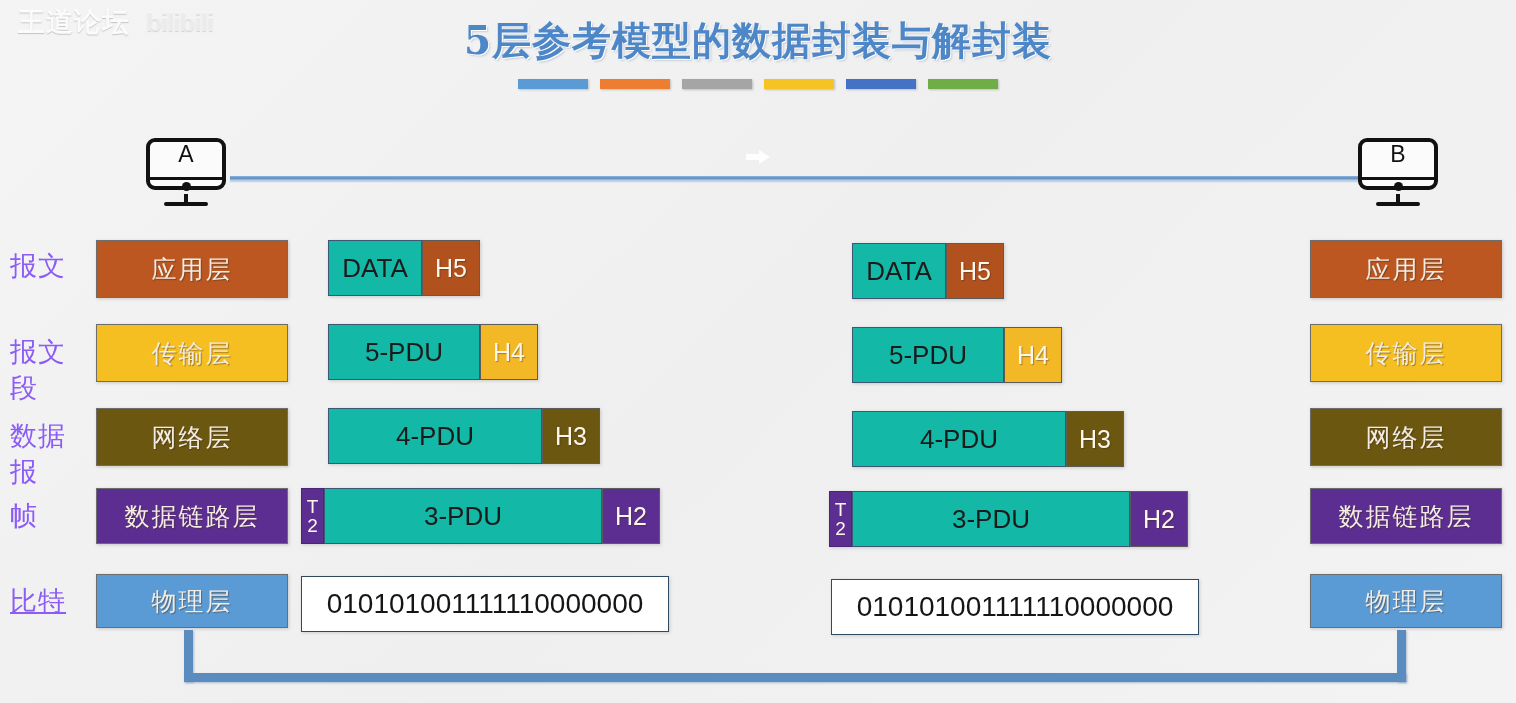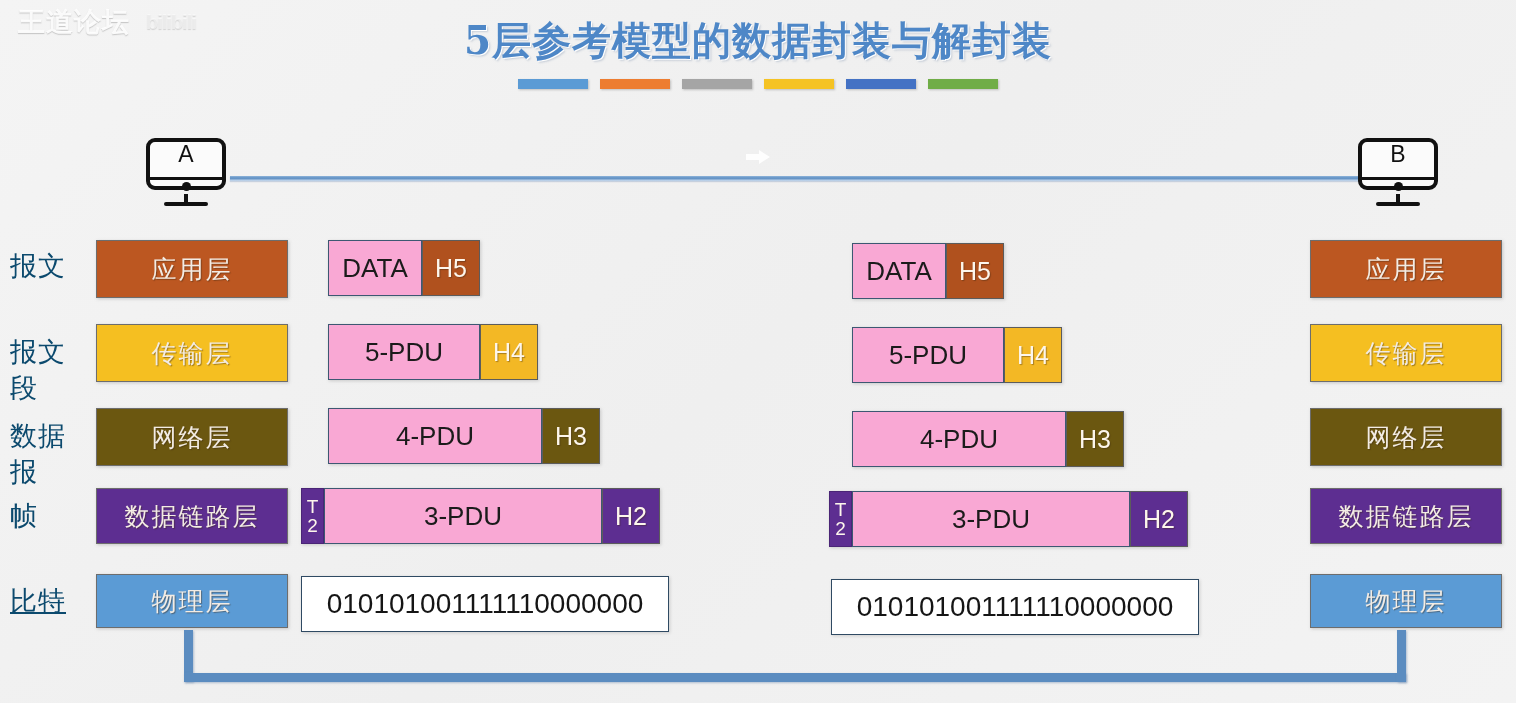--- a/index.html
+++ b/index.html
@@ -17,21 +17,21 @@
   #watermark {
     position: absolute; left: 18px; top: 4px;
     display: flex; align-items: center; gap: 16px;
     font-size: 27px; font-weight: bold;
     color: rgba(255,255,255,0.9);
     text-shadow: 0 1px 1px rgba(160,160,160,0.55);
     letter-spacing: 1px;
     user-select: none;
   }
   #watermark .wm-logo {
-    font-size: 20px; font-weight: bold;
+    font-size: 26px; font-weight: bold;
     color: rgba(255,255,255,0.55);
     text-shadow: 0 1px 1px rgba(170,170,170,0.5);
     letter-spacing: -1px;
     opacity: .85;
   }
   
   #title {
     position: absolute; left: 0; top: 14px; width: 1516px;
     text-align: center;
     font-family: "DejaVu Serif", serif;
@@ -107,21 +107,21 @@
   #conn-bottom { left: 184px;  top: 673px; width: 1222px; height: 9px;  }
   #conn-right  { left: 1397px; top: 630px; width: 9px;    height: 52px; }
 
   
   #diagram { position: absolute; left: 0; top: 0; width: 1516px; height: 703px; }
   .row { position: absolute; left: 0; width: 1516px; }
   .row-label {
     position: absolute; left: 10px;
     width: 80px; text-align: left;
     font-family: "DejaVu Serif", serif;
-    font-size: 27px; color: #0c4a6e;
+    font-size: 27px; color: #8b5cf6;
     letter-spacing: 1px;
   }
   .layer-box {
     position: absolute;
     border: 1px solid #6d6d6d;
     box-sizing: border-box;
     display: flex; align-items: center; justify-content: center;
     font-family: "DejaVu Serif", serif;
     font-size: 25px;
     color: #f3ece4;
@@ -133,21 +133,21 @@
   .layer-right { left: 1310px; width: 192px; }
 
   
   .pdu {
     position: absolute;
     display: flex; align-items: stretch;
     height: 56px;
     box-shadow: 1px 1px 3px rgba(130,130,130,.35);
   }
   .pdu .body {
-    background: #f9a8d4;
+    background: #14b8a6;
     border: 1px solid #3d5872;
     box-sizing: border-box;
     display: flex; align-items: center; justify-content: center;
     font-size: 26px; color: #1b1b1b;
     font-family: "Liberation Sans", sans-serif;
   }
   .pdu .hdr {
     border: 1px solid #5c5c5c;
     box-sizing: border-box;
     display: flex; align-items: center; justify-content: center;

